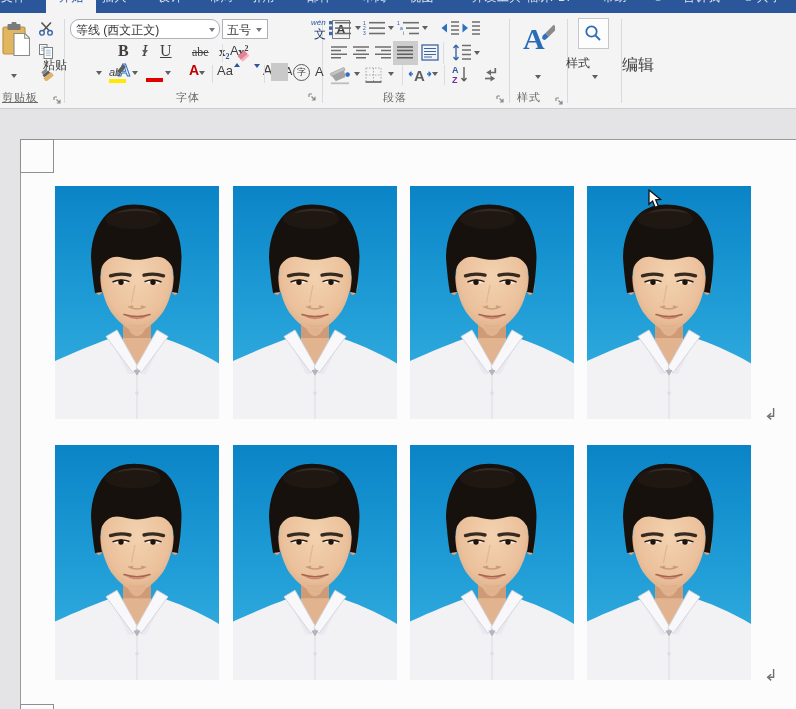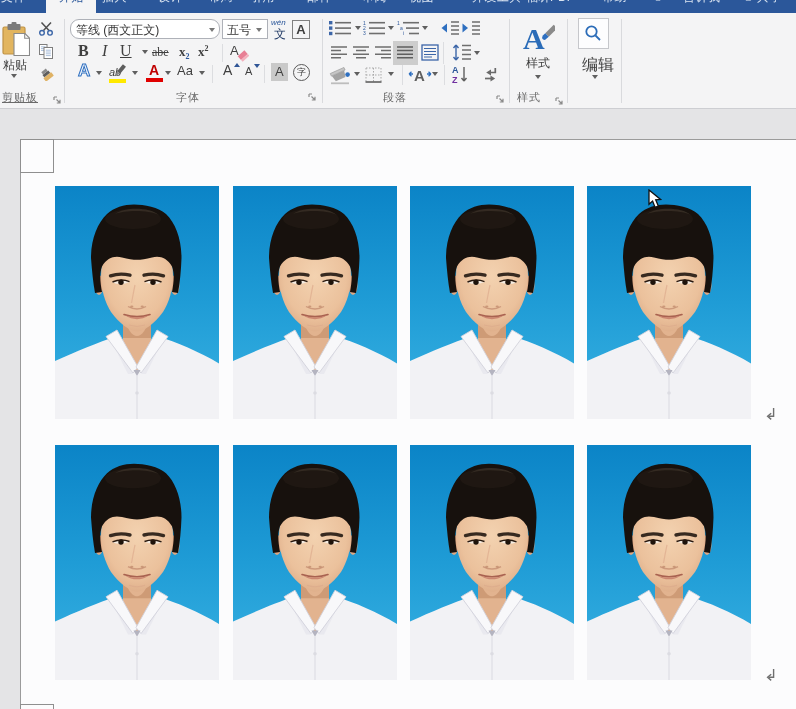--- a/index.html
+++ b/index.html
@@ -7,21 +7,21 @@
   .abs{position:absolute;}
   #tabbar{position:absolute;left:0;top:0;width:796px;height:13px;background:#2b579a;overflow:hidden;}
   .tab{position:absolute;top:-9px;font-size:12px;line-height:12px;color:#d9e4f1;white-space:nowrap;letter-spacing:0.5px;}
   #seltab{position:absolute;left:46px;top:0;width:50px;height:13px;background:#f4f4f5;}
   #ribbon{position:absolute;left:0;top:13px;width:796px;height:95px;background:#f4f4f5;border-bottom:1px solid #cdced2;}
   #ribbon *{position:absolute;}
   .vsep{top:6px;height:84px;width:1px;background:#d9dadd;}
   .ssep{width:1px;background:#dcdde0;}
   .glabel{top:77px;font-size:11px;color:#6a6a6a;white-space:nowrap;letter-spacing:1px;}
   .combo{background:#fff;border:1px solid #aeb1b8;color:#333;font-size:12px;}
-  .bt{color:#3f3f3f;white-space:nowrap;}
+  .bt{color:#3f3f3f;white-space:nowrap;margin-left:40px;}
   .arw{width:0;height:0;border-left:3px solid transparent;border-right:3px solid transparent;border-top:4px solid #5f5f5f;}
   .arwb{width:0;height:0;border-left:3px solid transparent;border-right:3px solid transparent;border-top:4px solid #2f5596;}
   #page{position:absolute;left:20px;top:139px;width:776px;height:570px;background:#fcfcfd;border-top:1px solid #9b9b9b;border-left:1px solid #9b9b9b;}
   .csq{position:absolute;border:1px solid #8f8f8f;background:#fcfcfd;}
   .photo{position:absolute;width:164px;height:233px;}
 </style>
 </head>
 <body>
 
 <div id="page"></div>

